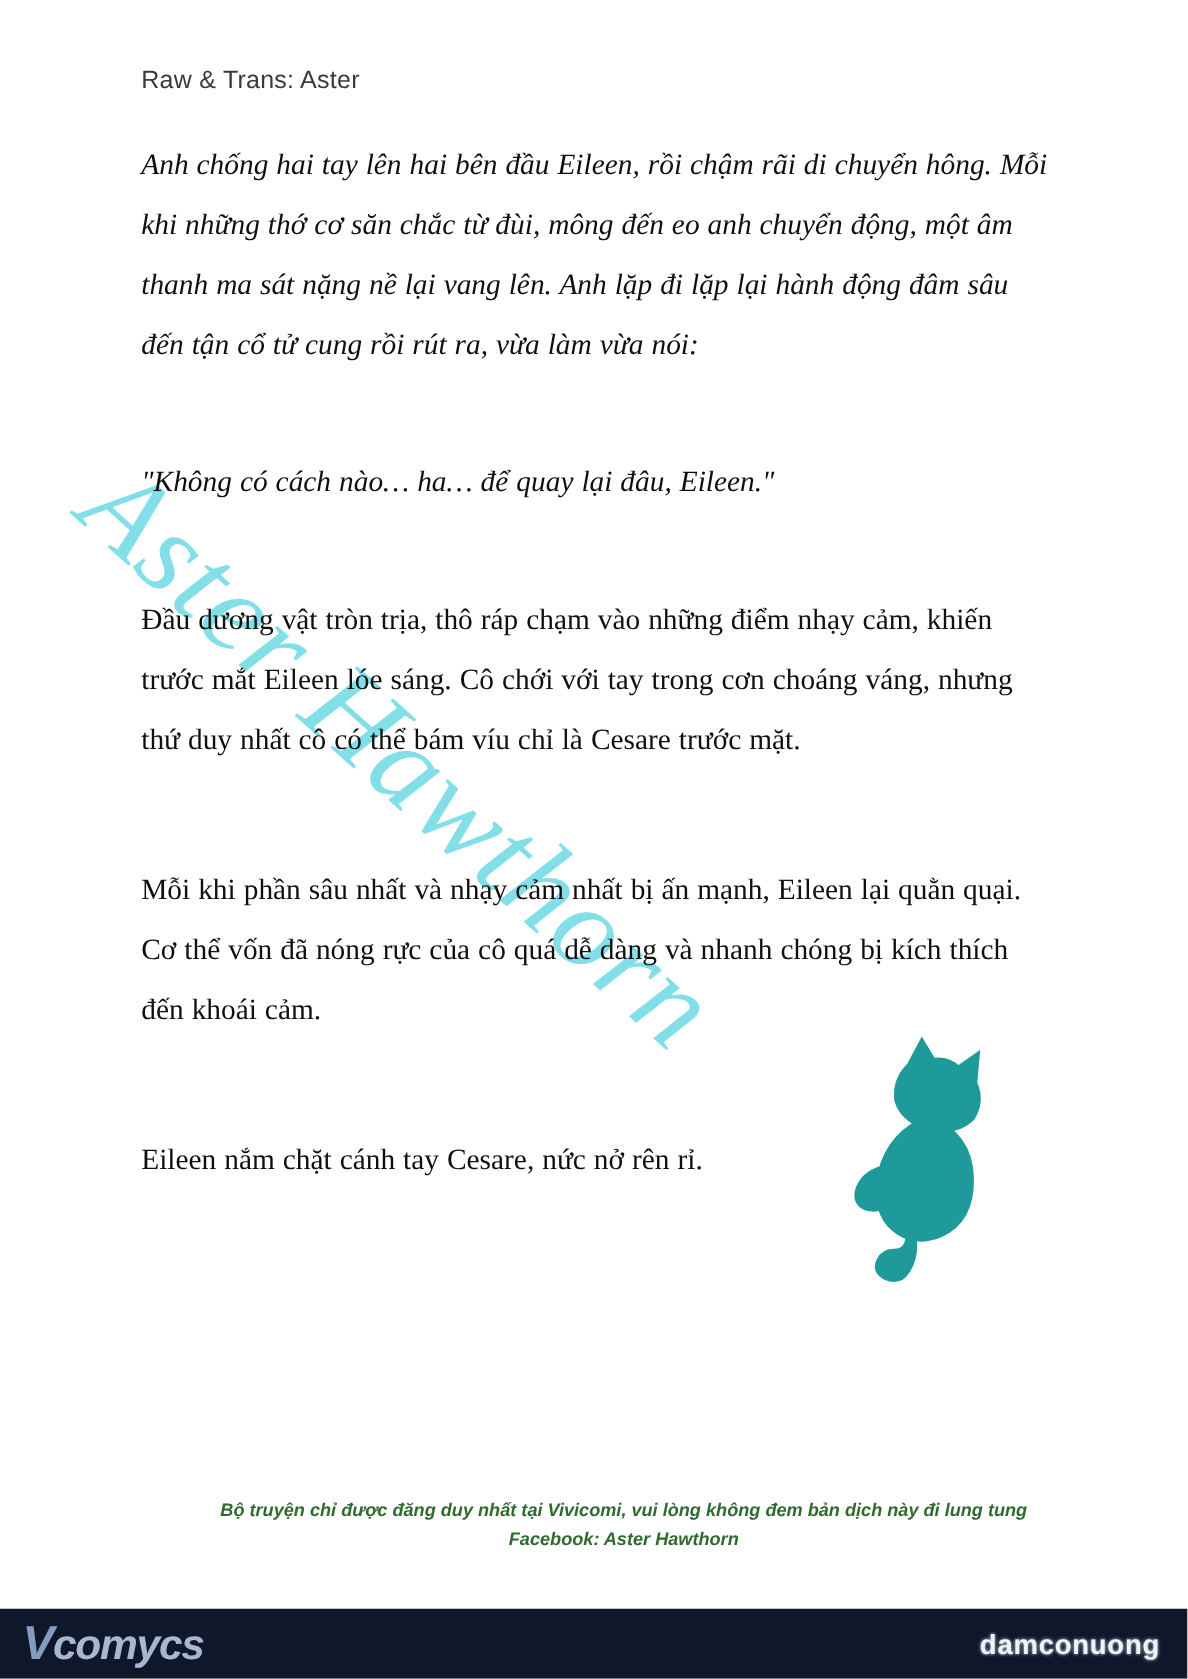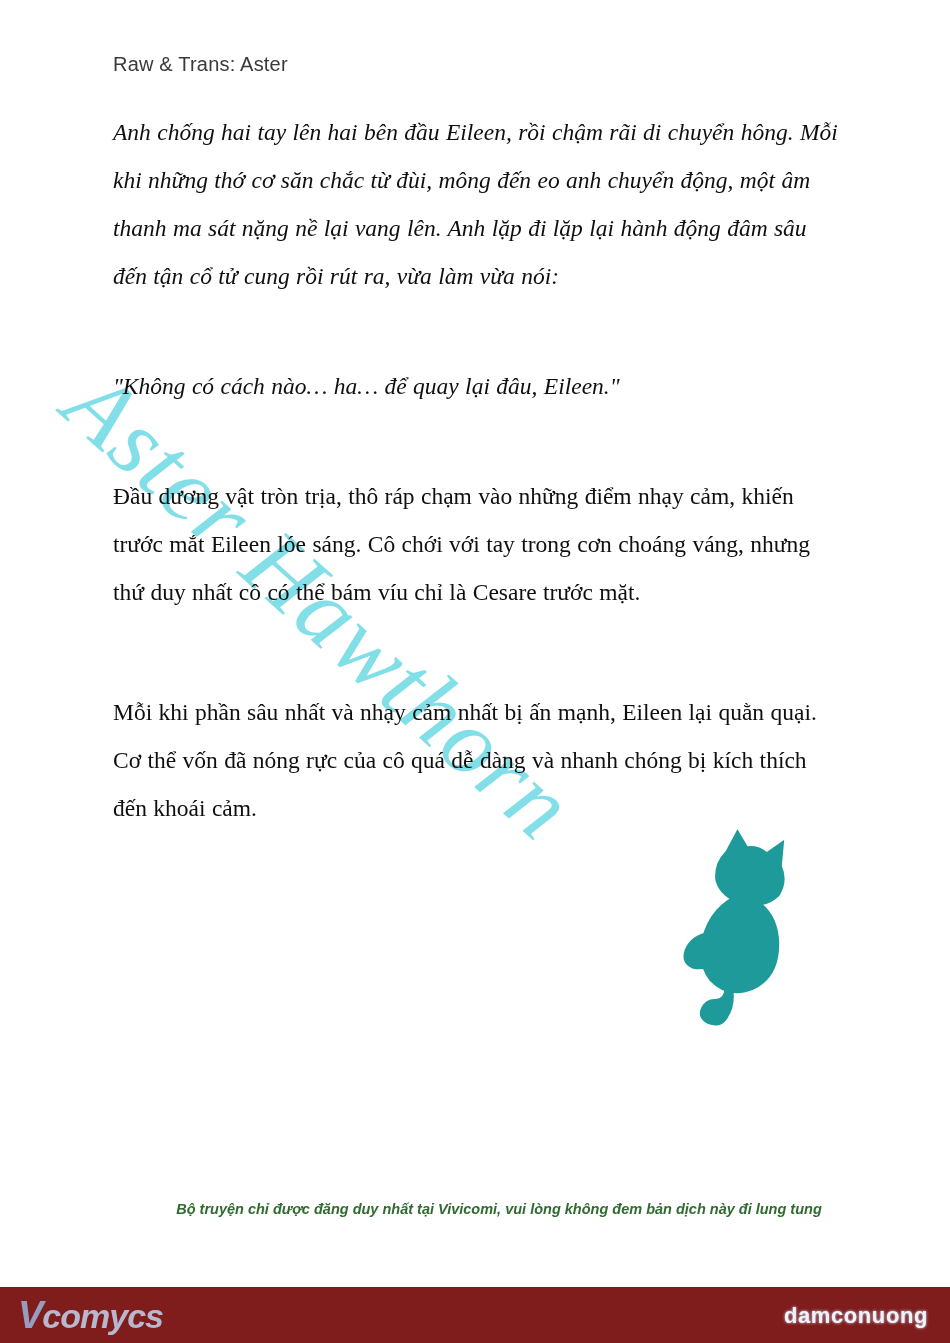--- a/index.html
+++ b/index.html
@@ -109,21 +109,21 @@
   }
   .footer-note div { white-space: nowrap; }
 
   
   .bottom-bar {
     position: absolute;
     left: 0;
     bottom: 0;
     width: 950px;
     height: 56px;
-    background: #7f1d1d;
+    background: #0f172a;
     z-index: 6;
   }
   .brand-left {
     position: absolute;
     left: 18px;
     top: 8px;
     font-family: "Liberation Sans", "DejaVu Sans", sans-serif;
     font-weight: bold;
     font-style: italic;
     font-size: 34px;
@@ -157,20 +157,21 @@
 
   <div class="watermark">
     <div class="watermark-text">Aster Hawthorn</div>
   </div>
 
   <div class="content">
     <p class="para gap-lg">Anh chống hai tay lên hai bên đầu Eileen, rồi chậm rãi di chuyển hông. Mỗi khi những thớ cơ săn chắc từ đùi, mông đến eo anh chuyển động, một âm thanh ma sát nặng nề lại vang lên. Anh lặp đi lặp lại hành động đâm sâu đến tận cổ tử cung rồi rút ra, vừa làm vừa nói:</p>
     <p class="para gap-lg">"Không có cách nào… ha… để quay lại đâu, Eileen."</p>
     <p class="para gap-xl">Đầu dương vật tròn trịa, thô ráp chạm vào những điểm nhạy cảm, khiến trước mắt Eileen lóe sáng. Cô chới với tay trong cơn choáng váng, nhưng thứ duy nhất cô có thể bám víu chỉ là Cesare trước mặt.</p>
     <p class="para gap-xl">Mỗi khi phần sâu nhất và nhạy cảm nhất bị ấn mạnh, Eileen lại quằn quại. Cơ thể vốn đã nóng rực của cô quá dễ dàng và nhanh chóng bị kích thích đến khoái cảm.</p>
+    <p class="para">Eileen nắm chặt cánh tay Cesare, nức nở rên rỉ.</p>
   </div>
 
   <div class="cat-mark">
     <svg viewBox="0 0 130 205" xmlns="http://www.w3.org/2000/svg" aria-hidden="true">
       <g fill="#1f9a9a" transform="rotate(14 65 100)">
 
         <path d="M36 30 L42 6 L56 20 Q66 16 76 21 L90 5 L94 31
                  Q104 44 99 60 Q90 76 66 78 Q42 77 33 61 Q27 45 36 30 Z"></path>
 
         <path d="M62 66 Q100 70 110 106 Q119 140 96 158
@@ -180,20 +181,21 @@
                  Q46 152 52 140 Q56 126 48 116 Z"></path>
 
         <path d="M74 156 Q84 176 78 192 Q74 204 60 202
                  Q48 199 50 188 Q52 178 62 176 Q70 174 68 164 Z"></path>
       </g>
     </svg>
   </div>
 
   <div class="footer-note">
     <div>Bộ truyện chỉ được đăng duy nhất tại Vivicomi, vui lòng không đem bản dịch này đi lung tung</div>
+    <div>Facebook: Aster Hawthorn</div>
   </div>
 
   <div class="bottom-bar">
     <div class="brand-left">
       <span class="v">V</span><span>comycs</span>
     </div>
     <div class="brand-right">damconuong</div>
   </div>
 
 </div>

